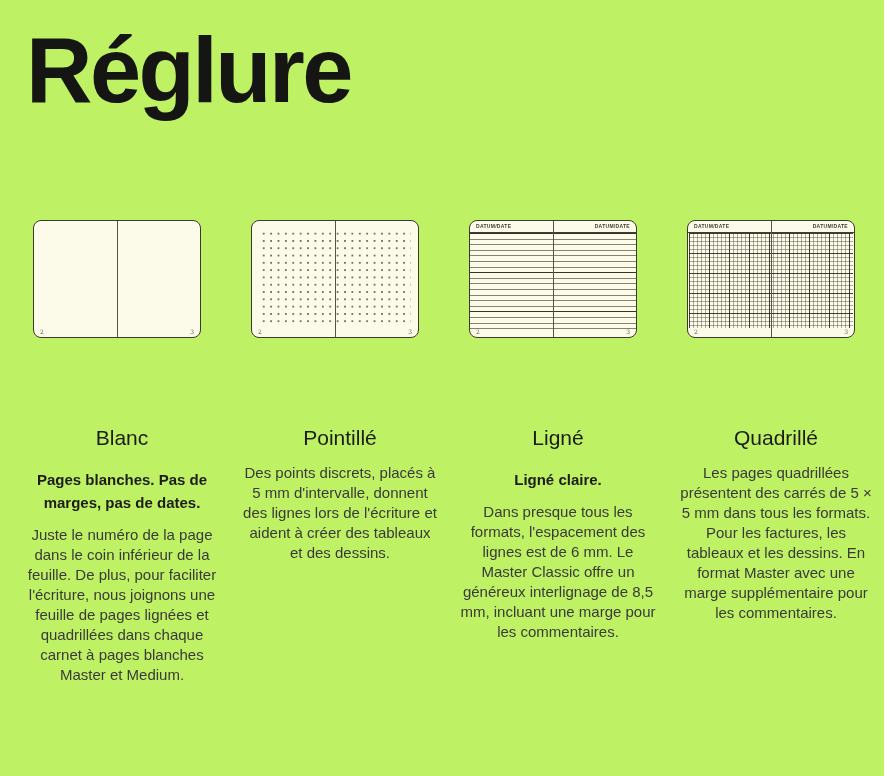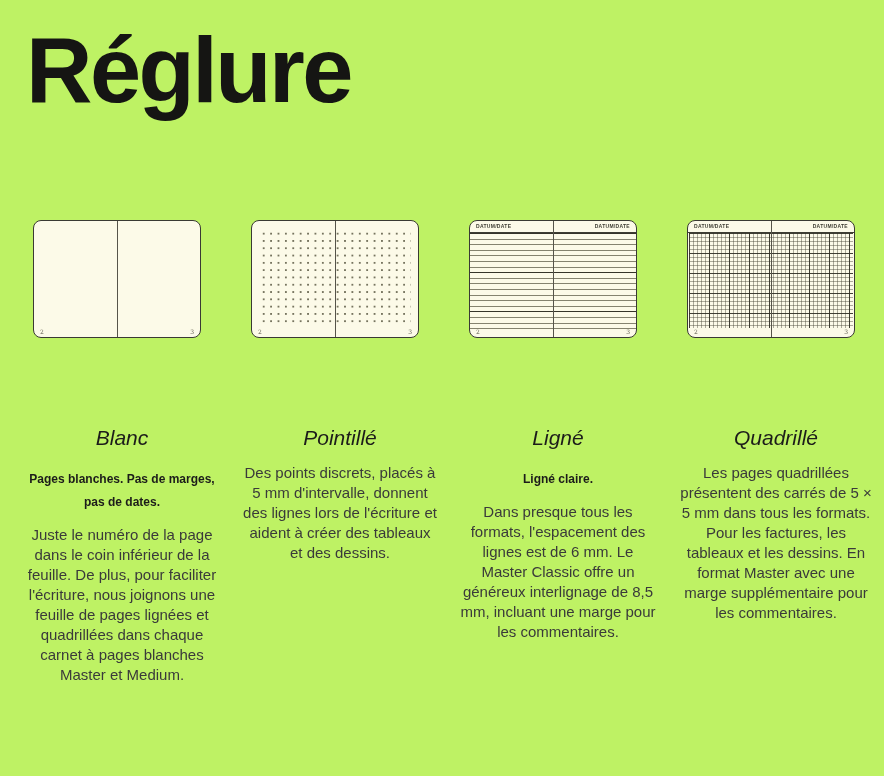--- a/index.html
+++ b/index.html
@@ -111,25 +111,24 @@
       repeating-linear-gradient(to bottom, rgba(75,73,58,0.45) 0px, rgba(75,73,58,0.45) 1px, transparent 1px, transparent 4px);
   }
 
   
   .col-heading {
     margin: 86px 0 0 0;
     font-size: 21px;
     line-height: 28px;
     font-weight: 400;
     color: var(--heading_text, #1c1c1a);
-    font-style: italic;
   }
   .col-subtitle {
     margin: 16px 0 0 0;
-    font-size: 12px;
+    font-size: 15px;
     line-height: 23px;
     font-weight: 700;
     color: var(--heading_text, #1c1c1a);
   }
   .col-body {
     margin: 11px 0 0 0;
     font-size: 15px;
     line-height: 20px;
     font-weight: 400;
     color: var(--body_text, #3a3a3a);

